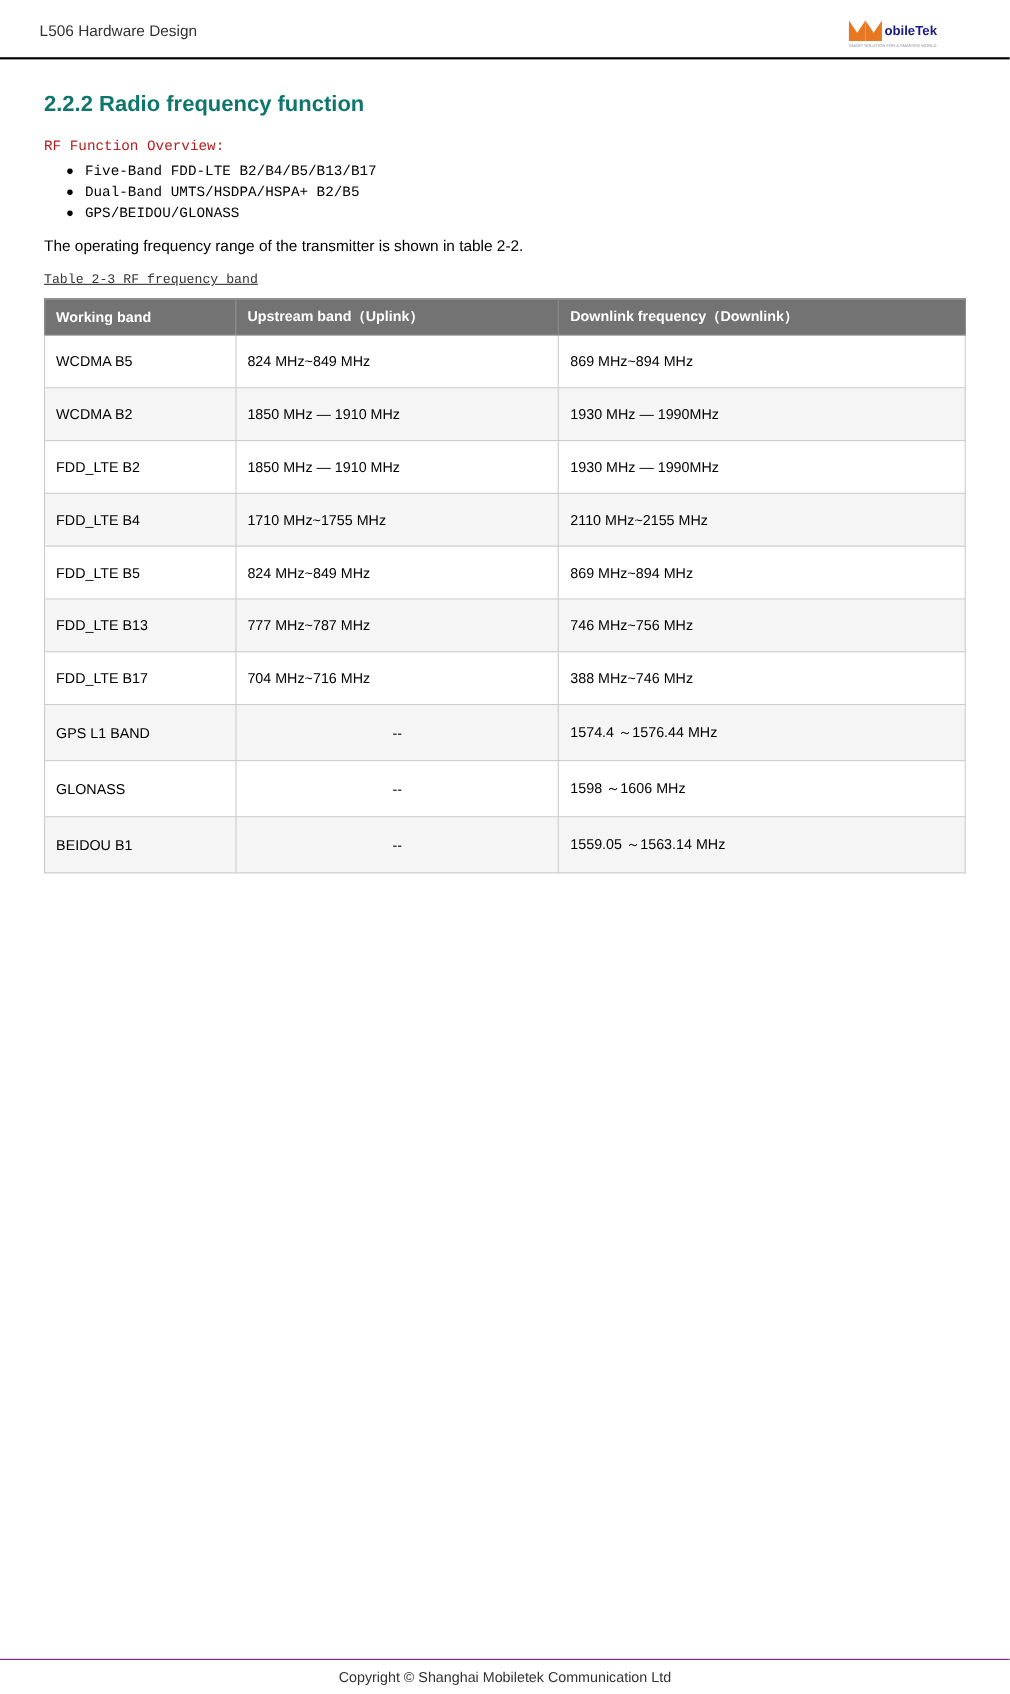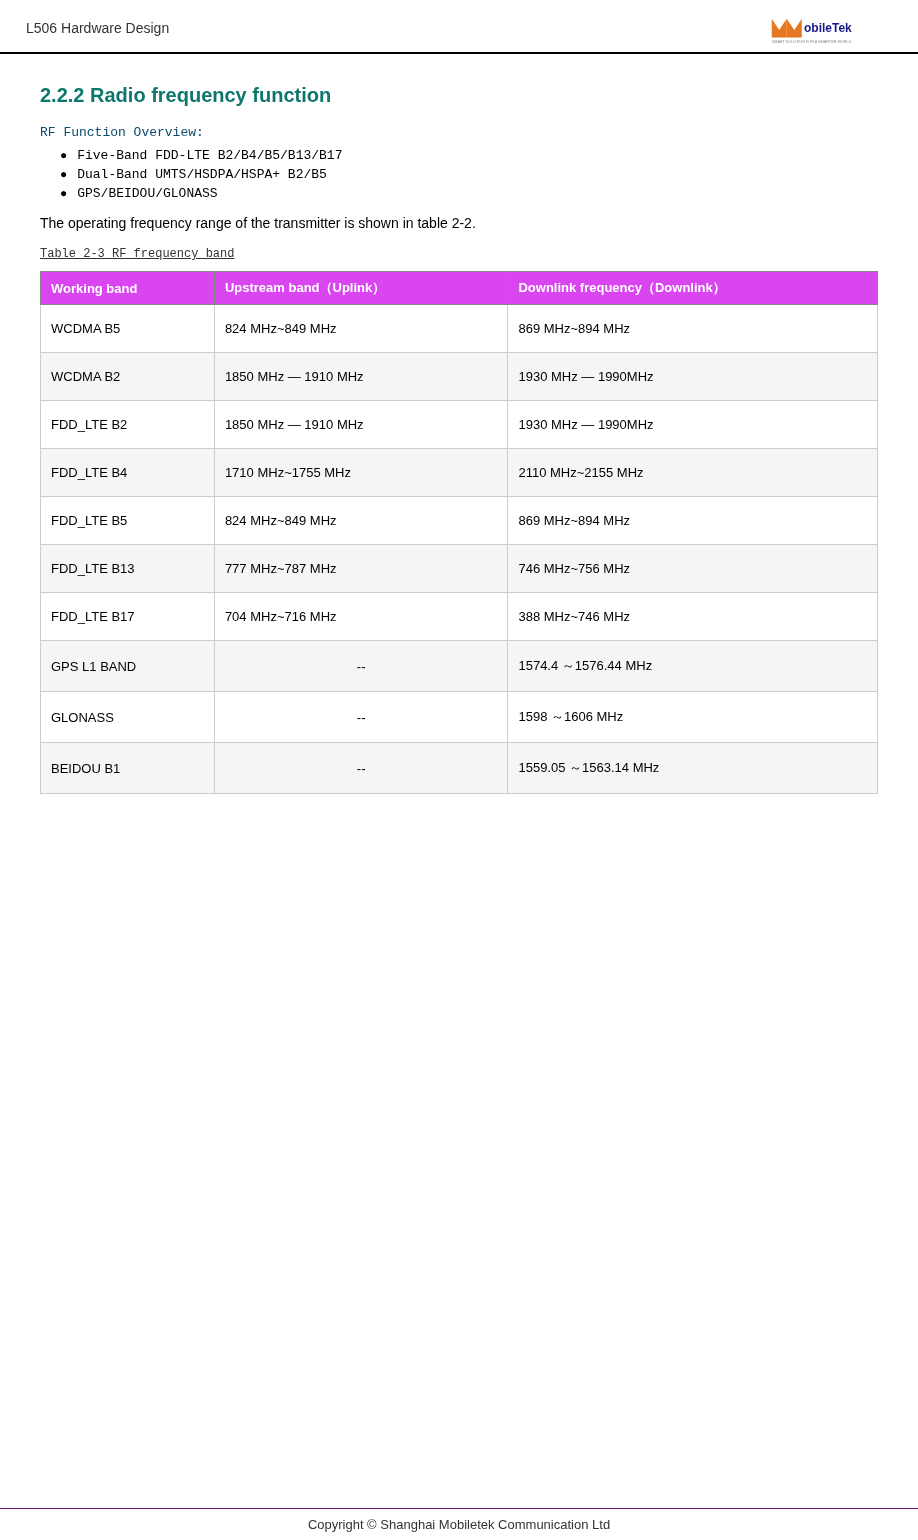--- a/index.html
+++ b/index.html
@@ -9,21 +9,21 @@
       color: #000;
       width: 918px;
       min-height: 1540px;
       position: relative;
     }
 
     .header {
       display: flex;
       justify-content: space-between;
       align-items: center;
-      padding: 10px 30px 6px 26px;
+      padding: 10px 30px 6px 36px;
       border-bottom: 2px solid #000;
     }
 
     .header-title {
       font-size: 14px;
       font-weight: normal;
       color: #333;
     }
 
     .logo-area {
@@ -44,21 +44,21 @@
       font-size: 20px;
       font-weight: bold;
       color: #0f766e;
       margin-bottom: 18px;
     }
 
     .rf-overview {
       font-family: 'Courier New', Courier, monospace;
       font-size: 13px;
       margin-bottom: 8px;
-      color: #0c4a6e;
+      color: #b91c1c;
     }
 
     .bullet-list {
       list-style: none;
       margin: 6px 0 10px 20px;
     }
 
     .bullet-list li {
       font-family: 'Courier New', Courier, monospace;
       font-size: 13px;
@@ -89,21 +89,21 @@
     }
 
     .freq-table {
       width: 100%;
       border-collapse: collapse;
       font-size: 13px;
       margin-bottom: 30px;
     }
 
     .freq-table th {
-      background-color: #d946ef;
+      background-color: #737373;
       color: #fff;
       padding: 7px 10px;
       text-align: left;
       font-weight: bold;
       border: 1px solid #888;
     }
 
     .freq-table td {
       padding: 16px 10px;
       border: 1px solid #ccc;

